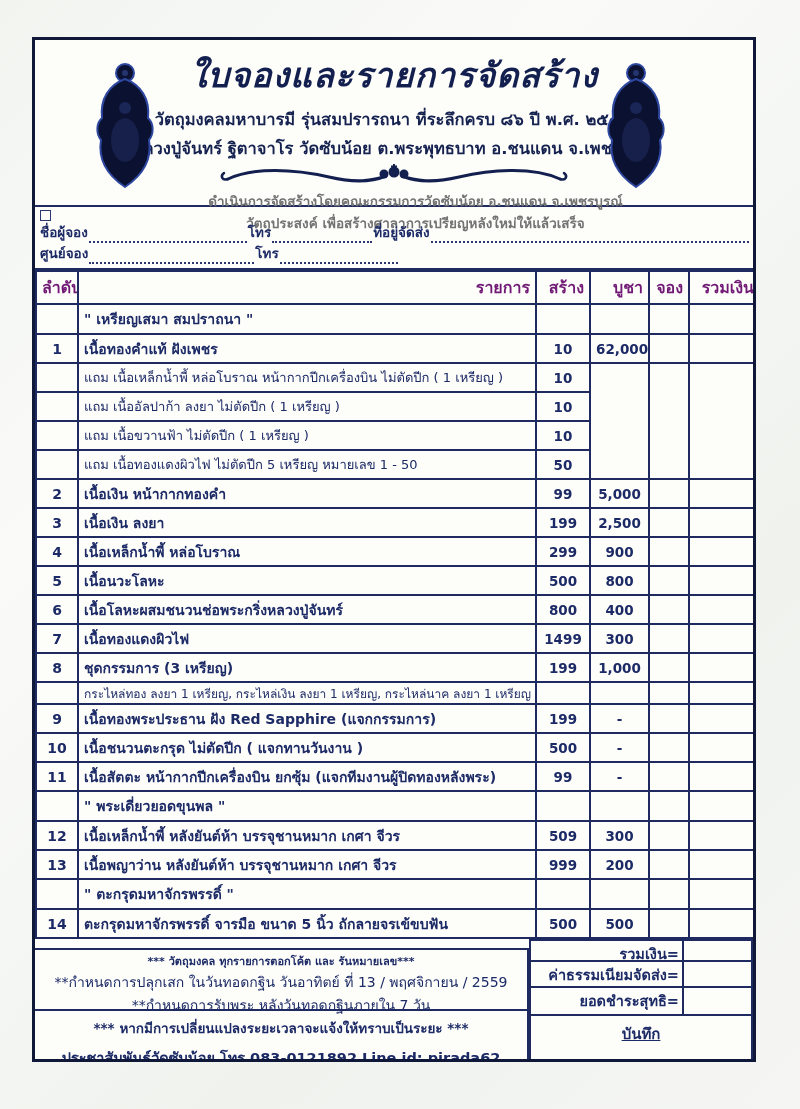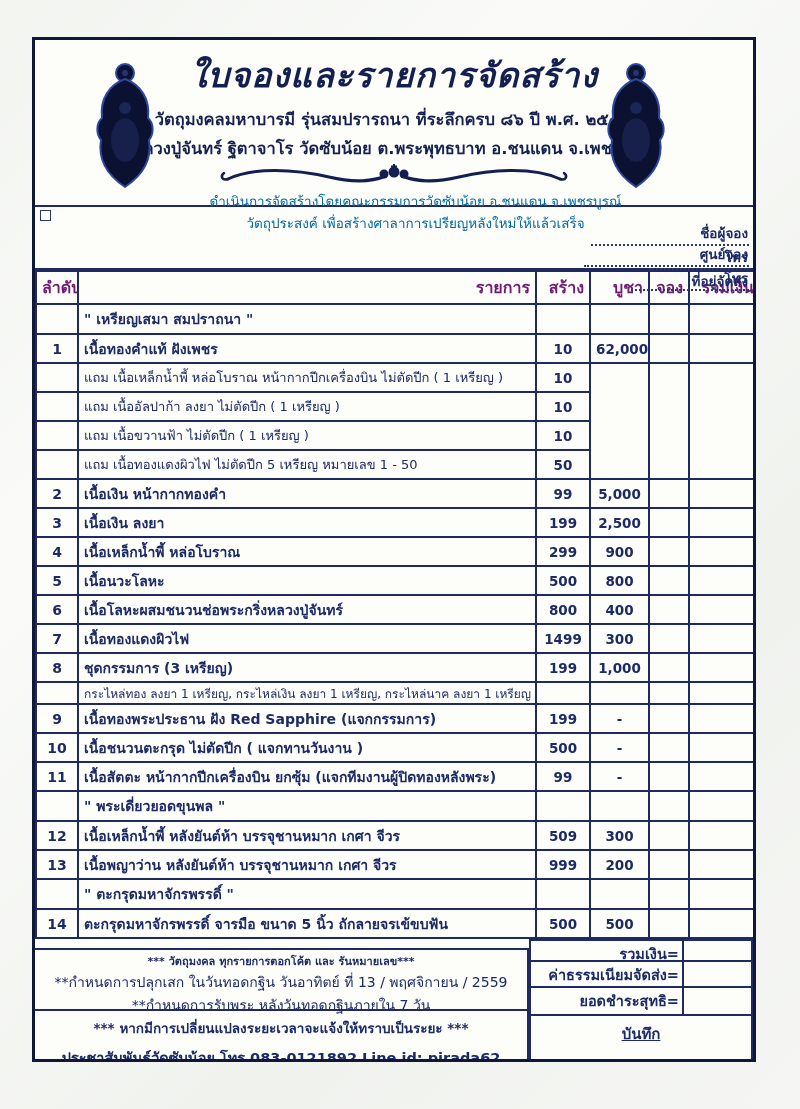--- a/index.html
+++ b/index.html
@@ -28,26 +28,26 @@
   .title {
     text-align: center; padding-top: 8px;
     font-family: "DejaVu Serif", serif;
     font-style: italic; font-weight: bold;
     font-size: 34px; letter-spacing: 1px; color: #131f4e;
   }
   .h-line1, .h-line2 { text-align: center; font-weight: bold; font-size: 16.5px; color: #15224f; }
   .h-line1 { margin-top: 4px; }
   .h-line2 { margin-top: 3px; }
   .ornament { text-align: center; margin-top: 2px; height: 26px; }
-  .h-line3, .h-line4 { text-align: center; font-size: 13.5px; font-weight: normal; color: #0369a1; margin-left: 43px; }
+  .h-line3, .h-line4 { text-align: center; font-size: 13.5px; font-weight: bold; color: #737373; margin-left: 43px; }
   .h-line3 { margin-top: 1px; }
   
   .booking { position: relative; height: 63px; border-bottom: 2px solid #1e2a60; padding: 2px 4px 0 4px; }
   .chk { width: 11px; height: 11px; border: 1.5px solid #2b3770; margin: 1px 0 1px 1px; }
-  .fill-line { display: flex; align-items: flex-end; font-size: 13.5px; font-weight: bold; height: 21px; flex-direction: column; }
+  .fill-line { display: flex; align-items: flex-end; font-size: 13.5px; font-weight: bold; height: 21px; }
   .fill-line .lbl { white-space: nowrap; padding: 0 1px; }
   .dots { border-bottom: 2px dotted #2b3770; height: 13px; display: inline-block; }
   .d-flex { flex: 1; }
   
   table { width: 100%; border-collapse: collapse; table-layout: fixed; }
   th, td { border: 2px solid #1e2a60; padding: 0 5px; overflow: hidden; white-space: nowrap; }
   thead th { height: 33px; font-size: 16px; font-weight: bold; text-align: right; color: #701a75; }
   td.c-no   { text-align: center; font-weight: bold; font-size: 14px; }
   td.c-item { text-align: left;  font-weight: bold; font-size: 14px; }
   td.c-make, td.c-num { text-align: center; font-weight: bold; font-size: 13.5px; }

